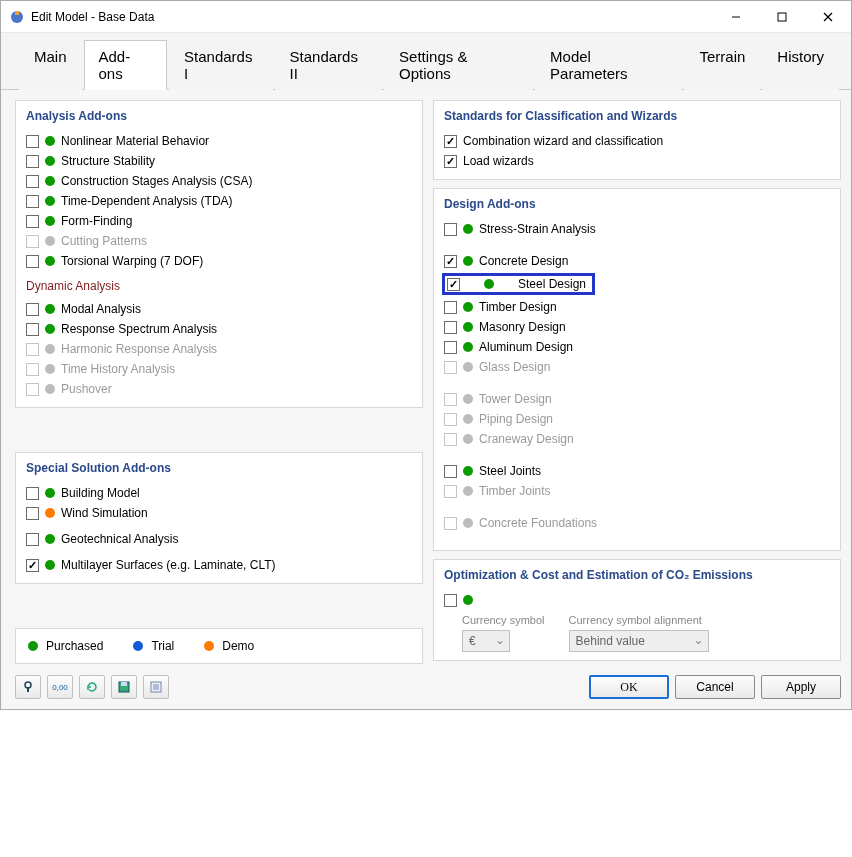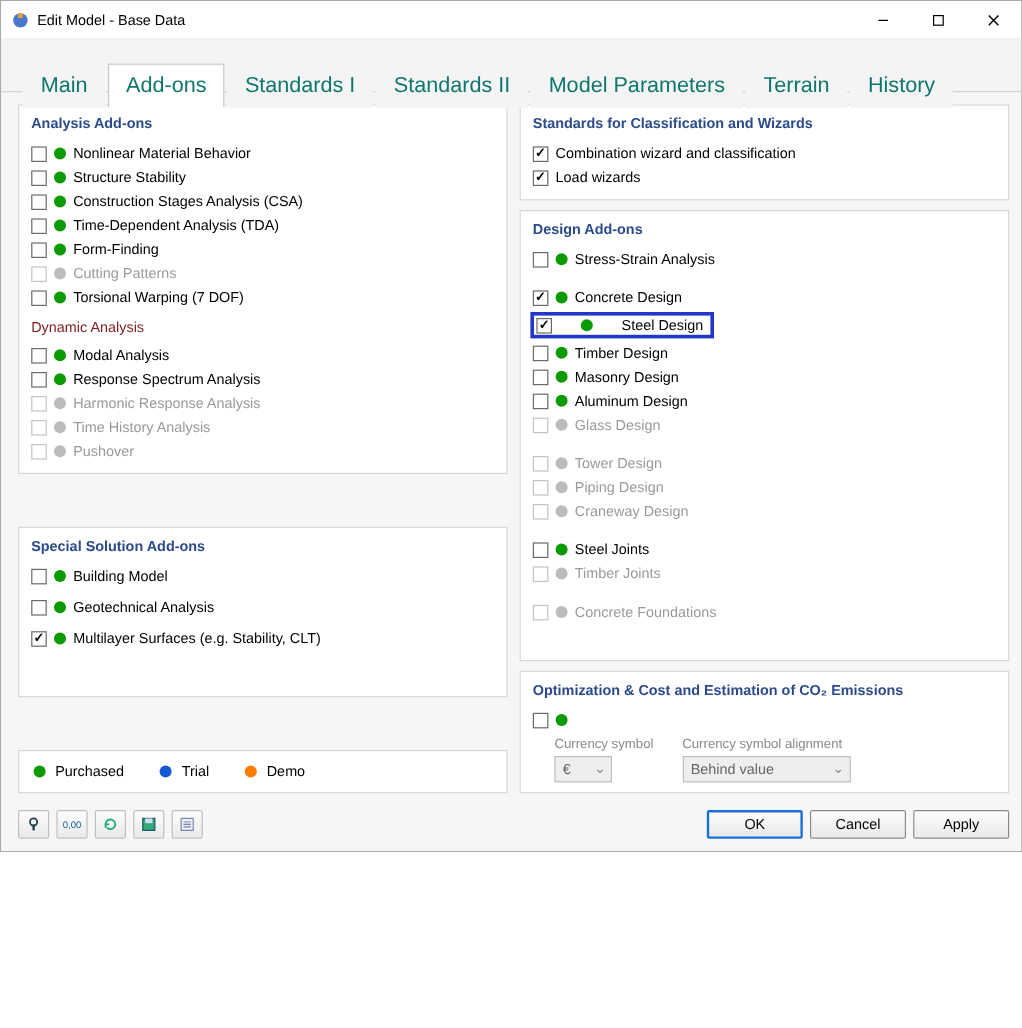--- a/index.html
+++ b/index.html
@@ -45,28 +45,28 @@
     cursor: default;
   }
   .tabstrip {
     display: flex;
     padding: 6px 10px 0 18px;
     background: #f4f4f4;
     border-bottom: 1px solid #c9c9c9;
   }
   .tab {
     padding: 7px 14px 7px 14px;
-    font-size: 18px;
-    color: #0f766e;
+    font-size: 15px;
+    color: #000000;
     background:#f4f4f4;
     border:1px solid transparent;
     border-bottom:none;
     margin-right: 2px;
     position:relative;
-    top:14px;
+    top:1px;
     cursor:default;
   }
   .tab.active {
     background: #fff;
     border:1px solid #c9c9c9;
     border-bottom:1px solid #fff;
   }
   .body {
     flex:1;
     display:flex;
@@ -167,21 +167,21 @@
   .footer-spacer{flex:1;}
   .btn {
     min-width:80px;height:24px;
     border:1px solid #8a8a8a;
     background:linear-gradient(#fdfdfd,#e9e9e9);
     display:inline-flex;align-items:center;justify-content:center;
     font-size:12px;
     border-radius:2px;
     padding:0 14px;
   }
-  .btn.primary { border:2px solid #1a6fd6; }
+  .btn.primary { border:2px solid #1a6fd6;font-family:Liberation Serif, serif; }
   .sel {
     border:1px solid #c0c0c0;
     background:#eee;
     height:22px;
     font-size:12px;
     color:#666;
     display:inline-flex;align-items:center;
     padding:0 18px 0 6px;
     position:relative;
   }
@@ -224,20 +224,21 @@
           <line x1="9" y1="1" x2="1" y2="9" stroke="#000" stroke-width="1.2"></line>
         </svg>
     </div>
   </div>
 
   <div class="tabstrip" id="tabstrip">
       <div class="tab">Main</div>
       <div class="tab active">Add-ons</div>
       <div class="tab">Standards I</div>
       <div class="tab">Standards II</div>
+      <div class="tab">Settings &amp; Options</div>
       <div class="tab">Model Parameters</div>
       <div class="tab">Terrain</div>
       <div class="tab">History</div>
     </div>
 
   <div class="body">
 
     <div class="col col-left">
 
       <div class="panel" style="flex:0 0 auto;">
@@ -310,31 +311,36 @@
       </div>
 
       <div class="panel" style="flex:1;">
         <div class="panel-title">Special Solution Add-ons</div>
         <div id="special-list">
             <div class="row">
               <span class="cb"></span>
               <span class="dot green"></span>
               <span class="lbl">Building Model</span>
             </div>
+            <div class="row">
+              <span class="cb"></span>
+              <span class="dot orange"></span>
+              <span class="lbl">Wind Simulation</span>
+            </div>
             <div class="section-gap"></div>
             <div class="row">
               <span class="cb"></span>
               <span class="dot green"></span>
               <span class="lbl">Geotechnical Analysis</span>
             </div>
             <div class="section-gap"></div>
             <div class="row">
               <span class="cb checked"></span>
               <span class="dot green"></span>
-              <span class="lbl">Multilayer Surfaces (e.g. Stability, CLT)</span>
+              <span class="lbl">Multilayer Surfaces (e.g. Laminate, CLT)</span>
             </div>
           </div>
       </div>
 
       <div class="legend">
         <span class="dot green"></span>
         <span>Purchased</span>
         <span class="spacer"></span>
         <span class="dot blue"></span>
         <span>Trial</span>

